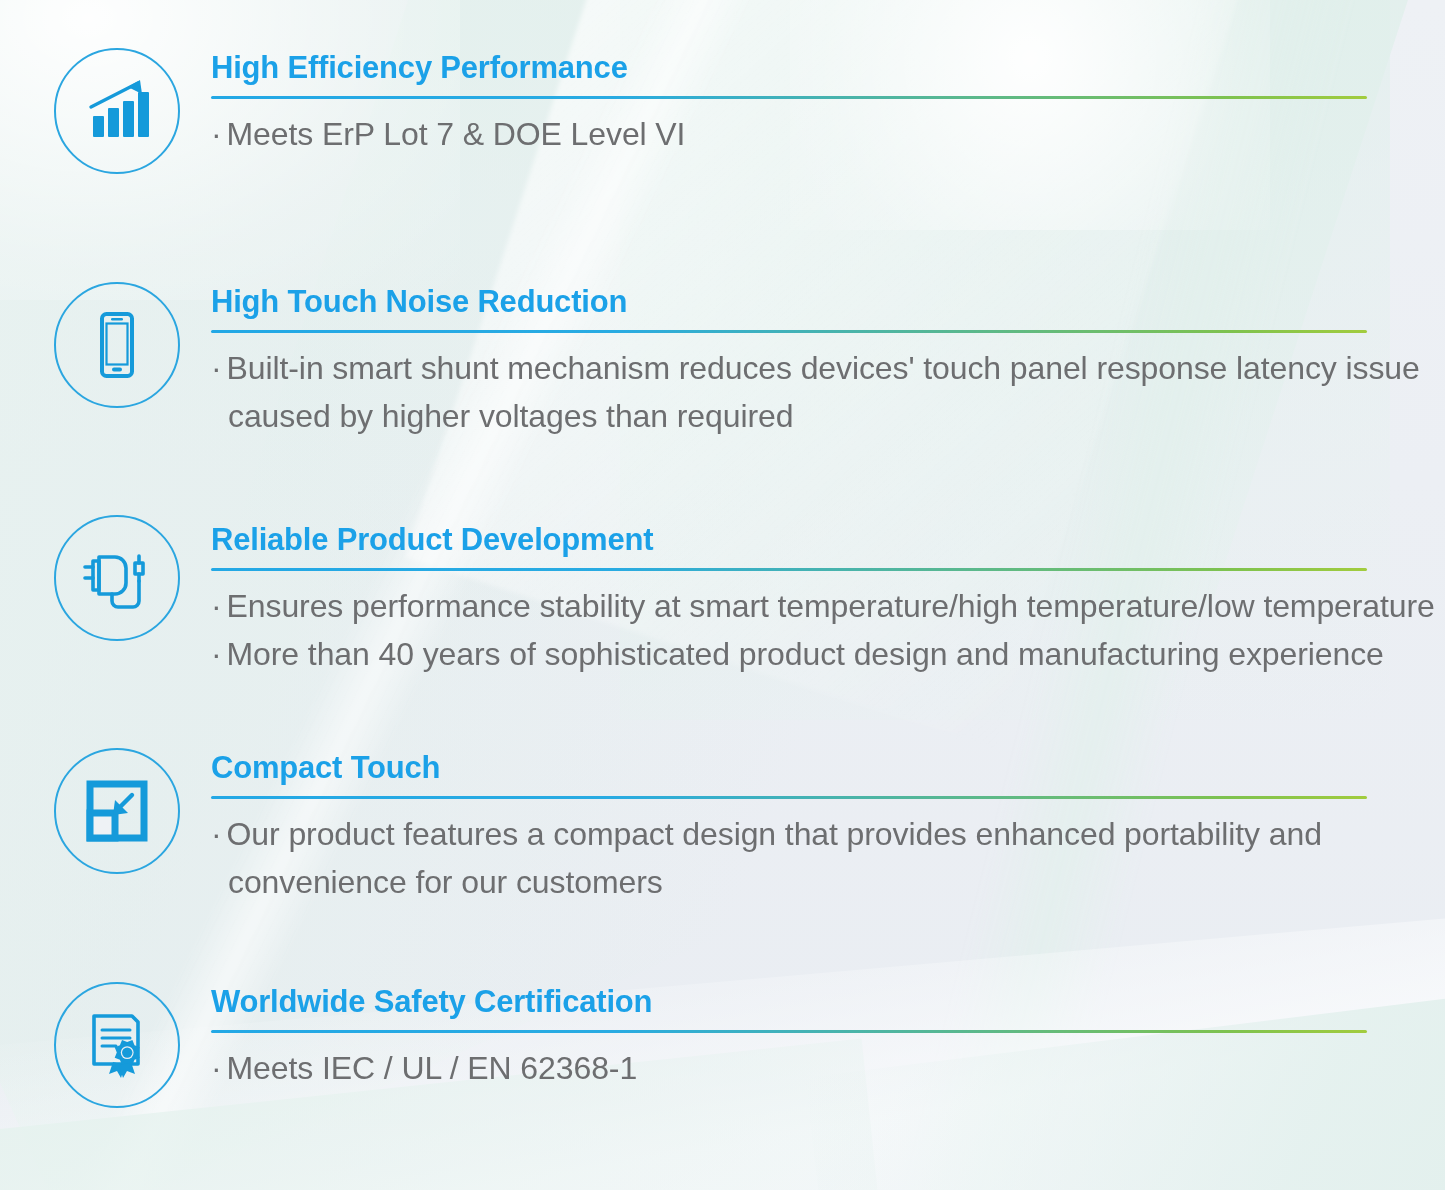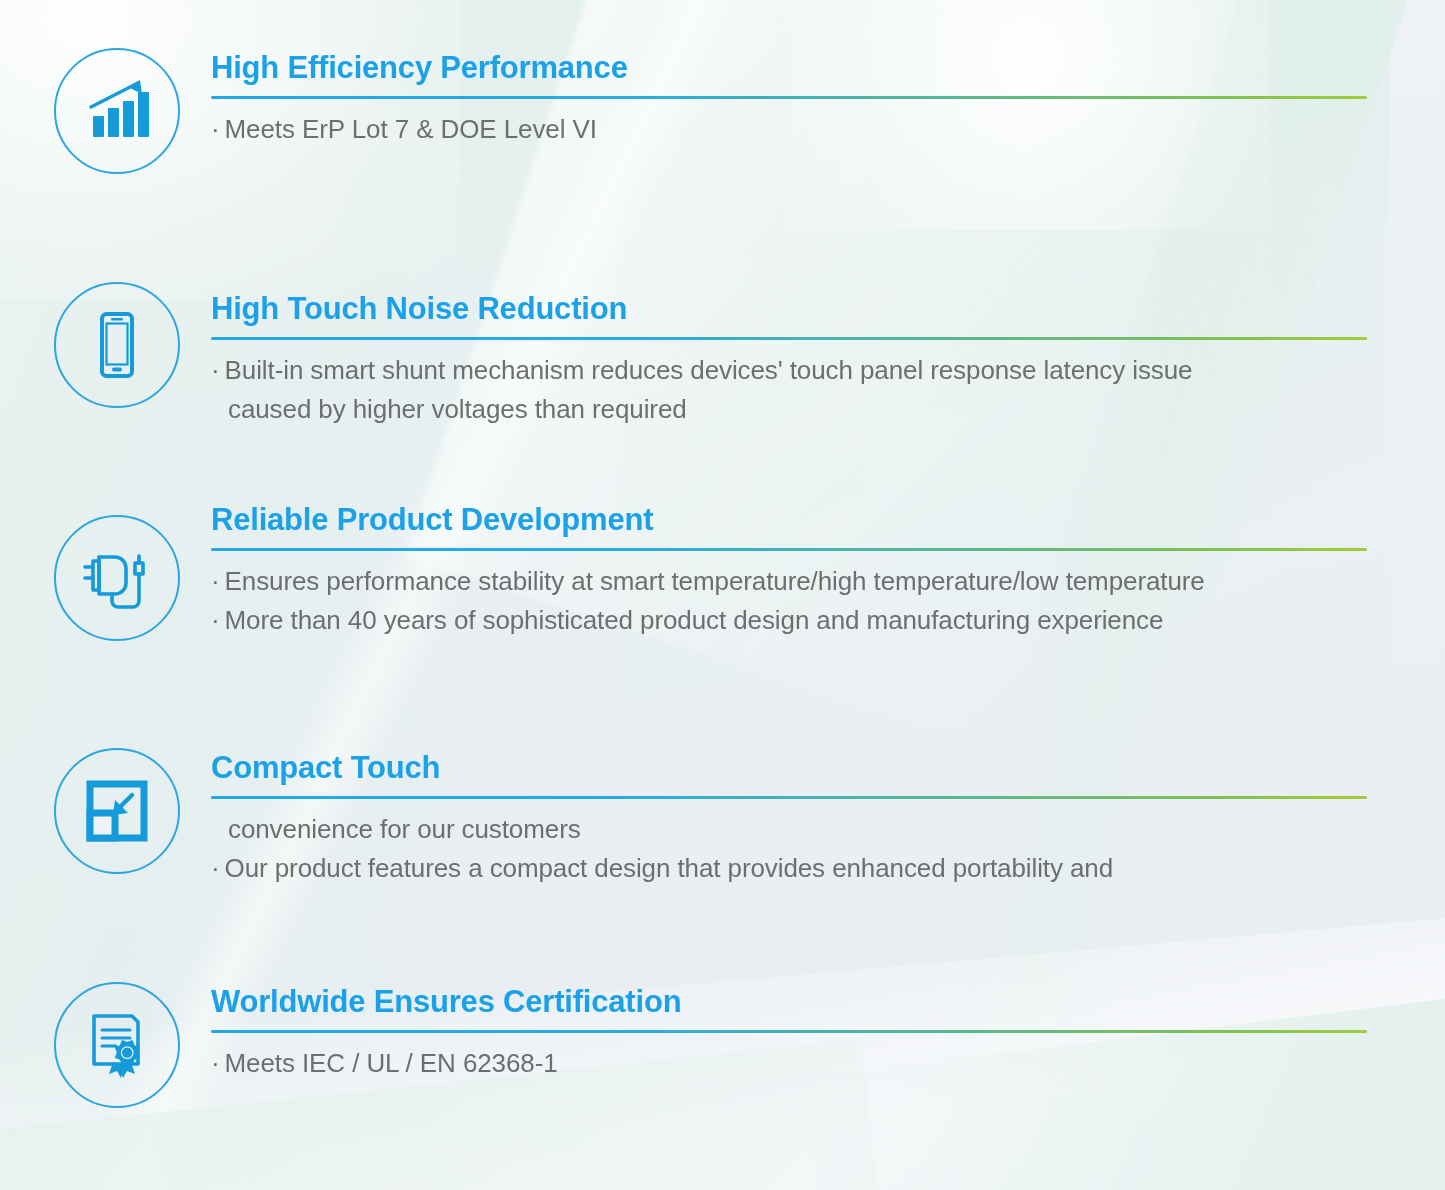--- a/index.html
+++ b/index.html
@@ -154,21 +154,21 @@
     margin-top: 11px;
     border-radius: 2px;
     background: linear-gradient(90deg, #23a8e5 0%, #29abe2 35%, #7ec24f 88%, #a2cc3e 100%);
   }
 
   .f-lines {
     margin-top: 11px;
   }
   .f-line {
     color: #6d6e70;
-    font-size: 26px;
+    font-size: 32px;
     line-height: 1.52;
     letter-spacing: -0.1px;
     white-space: nowrap;
   }
   .f-line .bullet {
     color: #6d6e70;
     margin-right: 5px;
   }
   .f-line.cont {
     padding-left: 17px;
@@ -225,21 +225,21 @@
       <div class="icon-wrap" style="top:282px;">
         <div class="icon-circle">
           <svg width="74" height="74" viewBox="0 0 74 74" aria-hidden="true">
             <rect x="22" y="6" width="30" height="62" rx="4.5" fill="none" stroke="#159ada" stroke-width="4"></rect>
             <rect x="26.5" y="15.5" width="21" height="41" fill="none" stroke="#159ada" stroke-width="2.2"></rect>
             <rect x="31" y="10" width="12" height="2.6" rx="1.3" fill="#159ada"></rect>
             <rect x="32" y="59.5" width="10" height="4" rx="2" fill="#159ada"></rect>
           </svg>
         </div>
       </div>
-      <div class="text-block" style="top:293px;">
+      <div class="text-block" style="top:286px;">
         <div class="f-title">High Touch Noise Reduction</div>
         <div class="f-rule"></div>
         <div class="f-lines">
           <div class="f-line"><span class="bullet">·</span><span>Built-in smart shunt mechanism reduces devices' touch panel response latency issue</span></div>
           <div class="f-line cont"><span>caused by higher voltages than required</span></div>
         </div>
       </div>
     </div>
 
     <div class="feature" style="top:0;left:0;width:1445px;">
@@ -252,21 +252,21 @@
               <path d="M8 26 H16"></path>
               <path d="M8 37 H16"></path>
               <path d="M35 53 V60 a6 6 0 0 0 6 6 H56 a6 6 0 0 0 6 -6 V40"></path>
               <path d="M58 22 H66 V33 H58 Z"></path>
               <path d="M62 15 V22"></path>
               <path d="M62 33 V40"></path>
             </g>
           </svg>
         </div>
       </div>
-      <div class="text-block" style="top:504px;">
+      <div class="text-block" style="top:524px;">
         <div class="f-title">Reliable Product Development</div>
         <div class="f-rule"></div>
         <div class="f-lines">
           <div class="f-line"><span class="bullet">·</span><span>Ensures performance stability at smart temperature/high temperature/low temperature</span></div>
           <div class="f-line"><span class="bullet">·</span><span>More than 40 years of sophisticated product  design and manufacturing experience</span></div>
         </div>
       </div>
     </div>
 
     <div class="feature" style="top:0;left:0;width:1445px;">
@@ -280,22 +280,22 @@
               <path d="M52 21 L35 38"></path>
             </g>
             <path d="M33 41 L35 26 L48 39 Z" fill="#159ada"></path>
           </svg>
         </div>
       </div>
       <div class="text-block" style="top:752px;">
         <div class="f-title">Compact Touch</div>
         <div class="f-rule"></div>
         <div class="f-lines">
+          <div class="f-line"><span class="bullet">·</span><span>Our product features a compact design that provides enhanced portability and</span></div>
           <div class="f-line cont"><span>convenience for our customers</span></div>
-          <div class="f-line"><span class="bullet">·</span><span>Our product features a compact design that provides enhanced portability and</span></div>
         </div>
       </div>
     </div>
 
     <div class="feature" style="top:0;left:0;width:1445px;">
       <div class="icon-wrap" style="top:982px;">
         <div class="icon-circle">
           <svg width="74" height="74" viewBox="0 0 74 74" aria-hidden="true">
             <path d="M14 8 H52 L58 14 V56 H14 Z" fill="none" stroke="#159ada" stroke-width="3.6" stroke-linejoin="round"></path>
             <g stroke="#159ada" stroke-width="3" stroke-linecap="round">
@@ -307,21 +307,21 @@
               <path d="M33 54 L29 66 L37 63 L41 70 L45 57 Z"></path>
               <path d="M51 54 L55 66 L47 63 L43 70 L39 57 Z"></path>
             </g>
             <path d="M42 32 l5.2 2.1 5.2 -2.1 2.1 5.2 5.2 2.1 -2.1 5.2 2.1 5.2 -5.2 2.1 -2.1 5.2 -5.2 -2.1 -5.2 2.1 -2.1 -5.2 -5.2 -2.1 2.1 -5.2 -2.1 -5.2 5.2 -2.1 Z" fill="#159ada"></path>
             <circle cx="47.2" cy="44.6" r="6.4" fill="#e9eef3"></circle>
             <circle cx="47.2" cy="44.6" r="5.2" fill="#159ada"></circle>
           </svg>
         </div>
       </div>
       <div class="text-block" style="top:986px;">
-        <div class="f-title">Worldwide Ensures Certification</div>
+        <div class="f-title">Worldwide Safety Certification</div>
         <div class="f-rule"></div>
         <div class="f-lines">
           <div class="f-line"><span class="bullet">·</span><span>Meets IEC / UL / EN 62368-1</span></div>
         </div>
       </div>
     </div>
 
   </div>
 </div>
 

